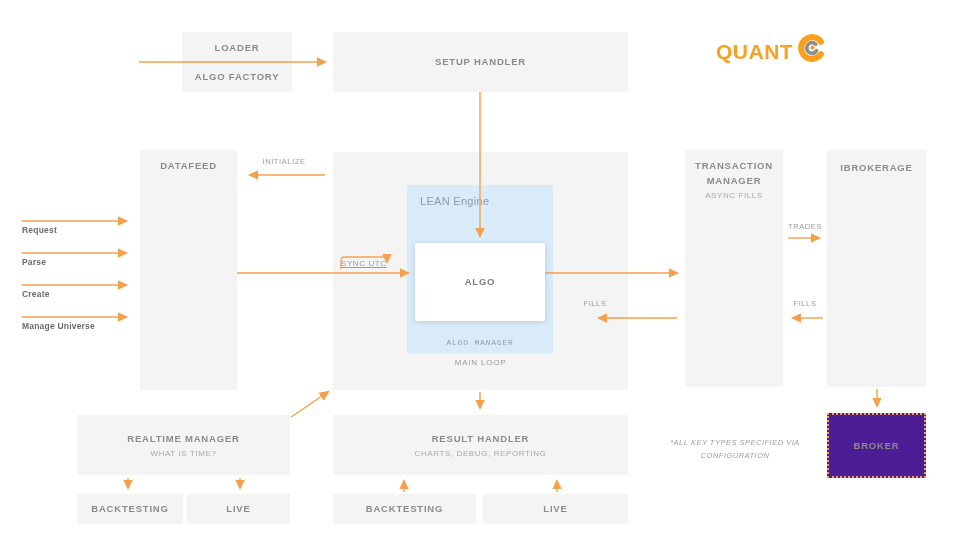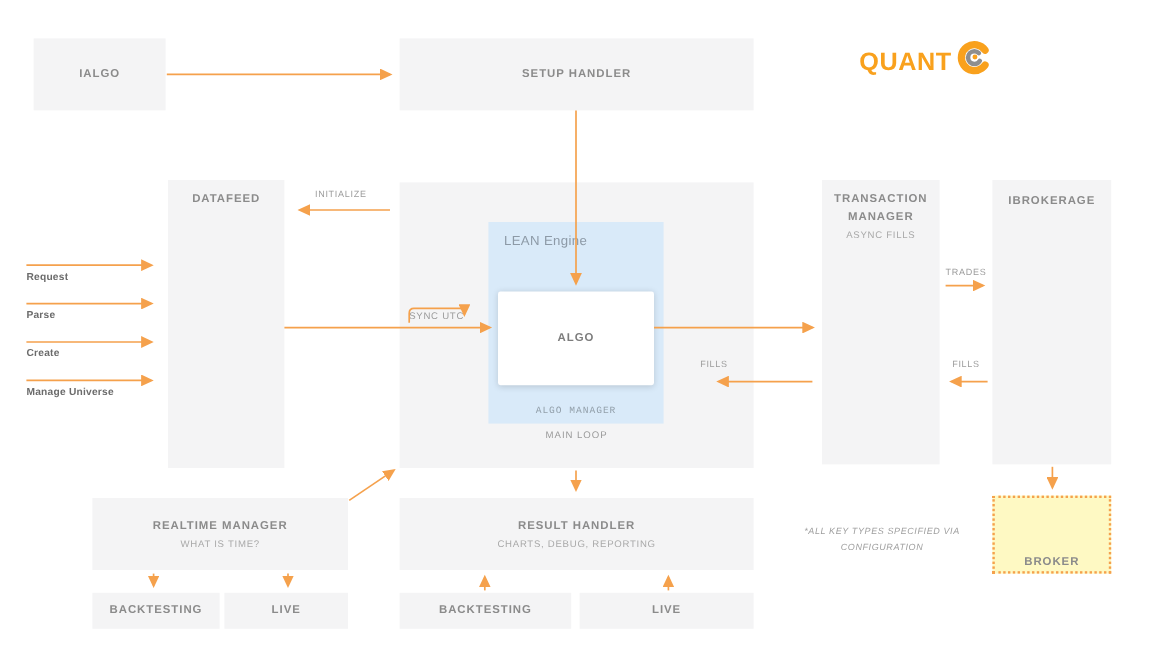--- a/index.html
+++ b/index.html
@@ -28,43 +28,44 @@
                       letter-spacing:0.8px; color:#9a9a9a; }
 
   .flow-label { position:absolute; font-size:7.5px; letter-spacing:0.6px; color:#9c9c9c;
                 text-align:center; z-index:4; }
   .side-label { position:absolute; font-size:8.5px; font-weight:bold; color:#6b6b6b;
                 letter-spacing:0.2px; z-index:4; }
 
   .note { position:absolute; font-size:7.5px; letter-spacing:0.5px; color:#9e9e9e;
           text-align:center; line-height:1.7; z-index:4; }
 
-  .broker-box { position:absolute; background:#fef9c3; border:2px dotted #f5a14c;
-                display:flex; align-items:flex-end; justify-content:center; z-index:2; }
+  .broker-box { position:absolute; background:#4c1d95; border:2px dotted #f5a14c;
+                display:flex; align-items:center; justify-content:center; z-index:2; }
 
   .logo { position:absolute; left:716px; top:38px; display:flex; align-items:center; z-index:4; }
   .logo-text { font-size:21px; font-weight:bold; letter-spacing:0.5px; line-height:1; }
   .logo-quant { color:#f9a11d; }
   .logo-connect { color:#8e8e8e; }
   .logo-icon { margin-left:3px; margin-top:-6px; }
 
   svg.arrows { position:absolute; left:0; top:0; z-index:5; pointer-events:none; }
 
   .loader-box { display:flex; flex-direction:column; align-items:center;
                 justify-content:center; gap:13px; }
 </style>
 </head>
 <body>
 
 <div id="stage">
 
-  <div class="box center" style="left:28px; top:32px; width:110px; height:60px;">
-    <div class="title">IALGO</div>
+
+  <div class="box loader-box" style="left:182px; top:32px; width:110px; height:60px;">
+    <div class="title">LOADER</div>
+    <div class="title">ALGO FACTORY</div>
   </div>
-
 
   <div class="box center" style="left:333px; top:32px; width:295px; height:60px;">
     <div class="title">SETUP HANDLER</div>
   </div>
 
   <div class="logo">
     <span class="logo-text logo-quant">QUANT</span>
     <svg class="logo-icon" width="32" height="32" viewBox="0 0 34 34">
       <circle cx="17" cy="17" r="11.5" fill="none" stroke="#f9a11d" stroke-width="6.5" stroke-dasharray="58 15" stroke-dashoffset="-14" stroke-linecap="round" transform="rotate(-35 17 17)"></circle>
       <circle cx="17" cy="17" r="5.6" fill="none" stroke="#8e8e8e" stroke-width="4" stroke-dasharray="27 9" stroke-dashoffset="-3" stroke-linecap="round"></circle>
@@ -124,21 +125,21 @@
   <div class="broker-box" style="left:827px; top:413px; width:99px; height:65px;">
     <div class="title">BROKER</div>
   </div>
 
   <div class="note" style="left:655px; top:437px; width:160px;font-style:italic;">
     <span>*ALL KEY TYPES SPECIFIED VIA</span><br>
     <span>CONFIGURATION</span>
   </div>
 
   <div class="flow-label" style="left:244px; top:157px; width:80px;">INITIALIZE</div>
-  <div class="flow-label" style="left:341px; top:259px; width:48px; text-align:left; font-size:8px;">SYNC UTC</div>
+  <div class="flow-label" style="left:341px; top:259px; width:48px; text-align:left; font-size:8px;text-decoration:underline;">SYNC UTC</div>
   <div class="flow-label" style="left:573px; top:299px; width:44px;">FILLS</div>
   <div class="flow-label" style="left:783px; top:222px; width:44px;">TRADES</div>
   <div class="flow-label" style="left:783px; top:299px; width:44px;">FILLS</div>
 
   <div class="side-label" style="left:22px; top:225px;">Request</div>
   <div class="side-label" style="left:22px; top:257px;">Parse</div>
   <div class="side-label" style="left:22px; top:289px;">Create</div>
   <div class="side-label" style="left:22px; top:321px;">Manage Universe</div>
 
   <svg class="arrows" width="960" height="540" viewBox="0 0 960 540">

